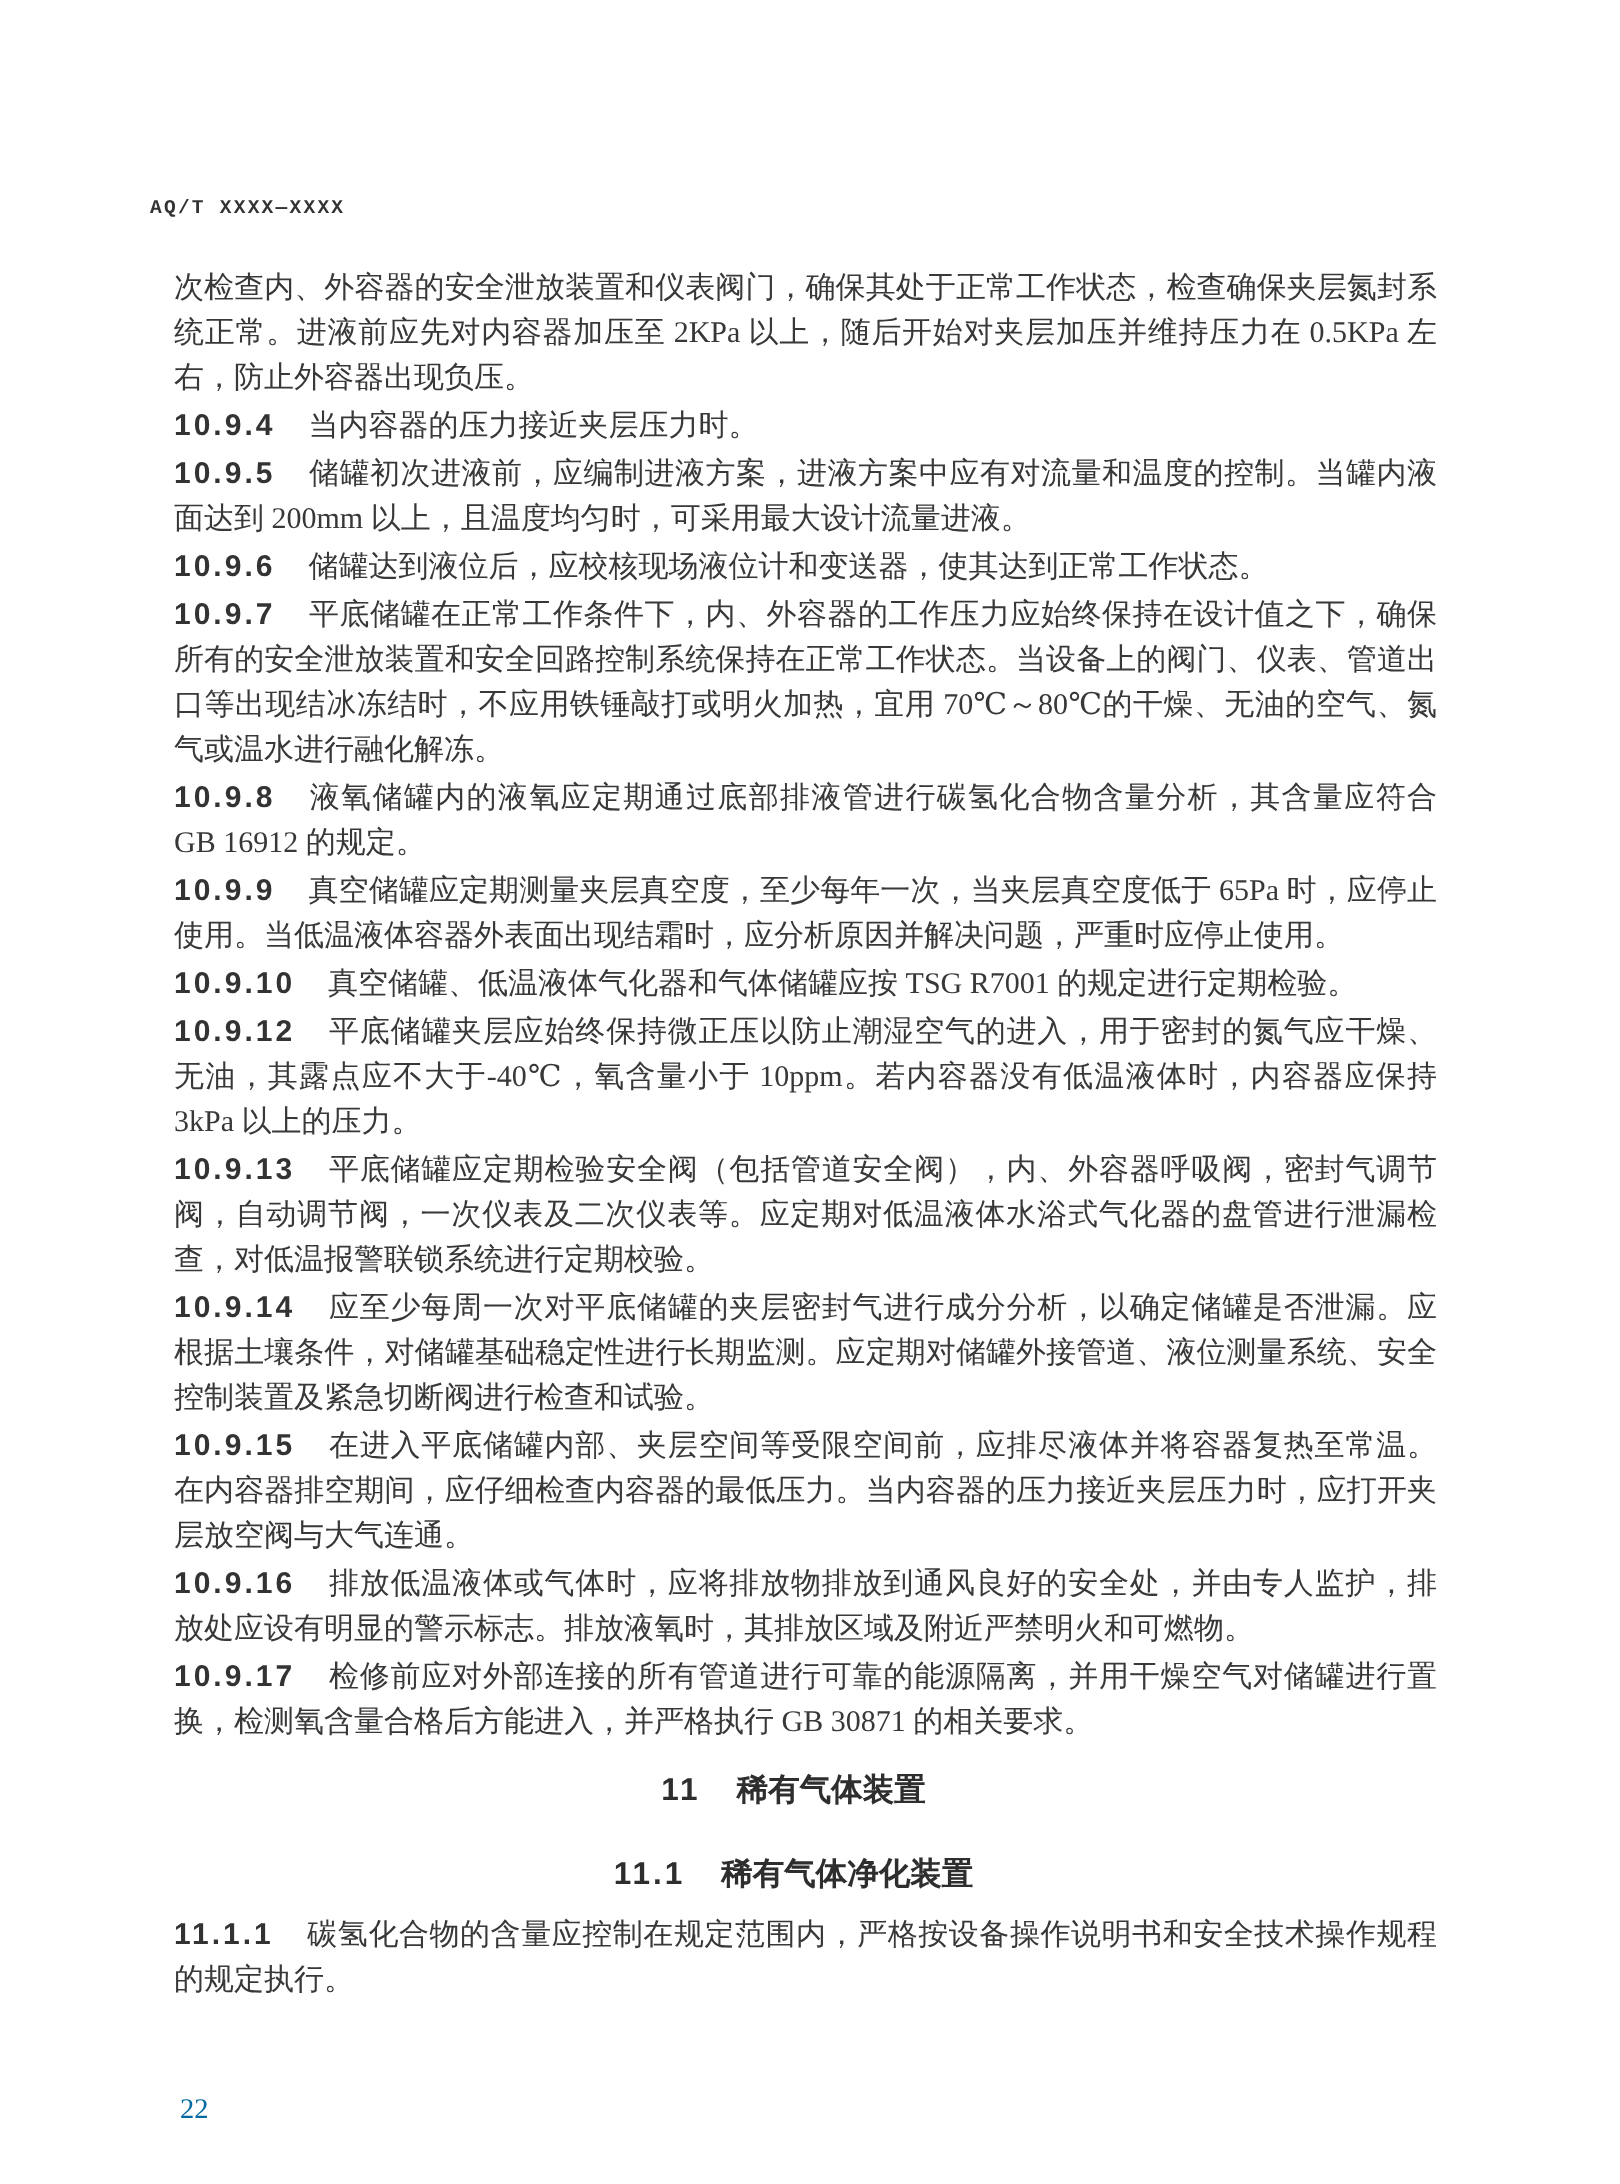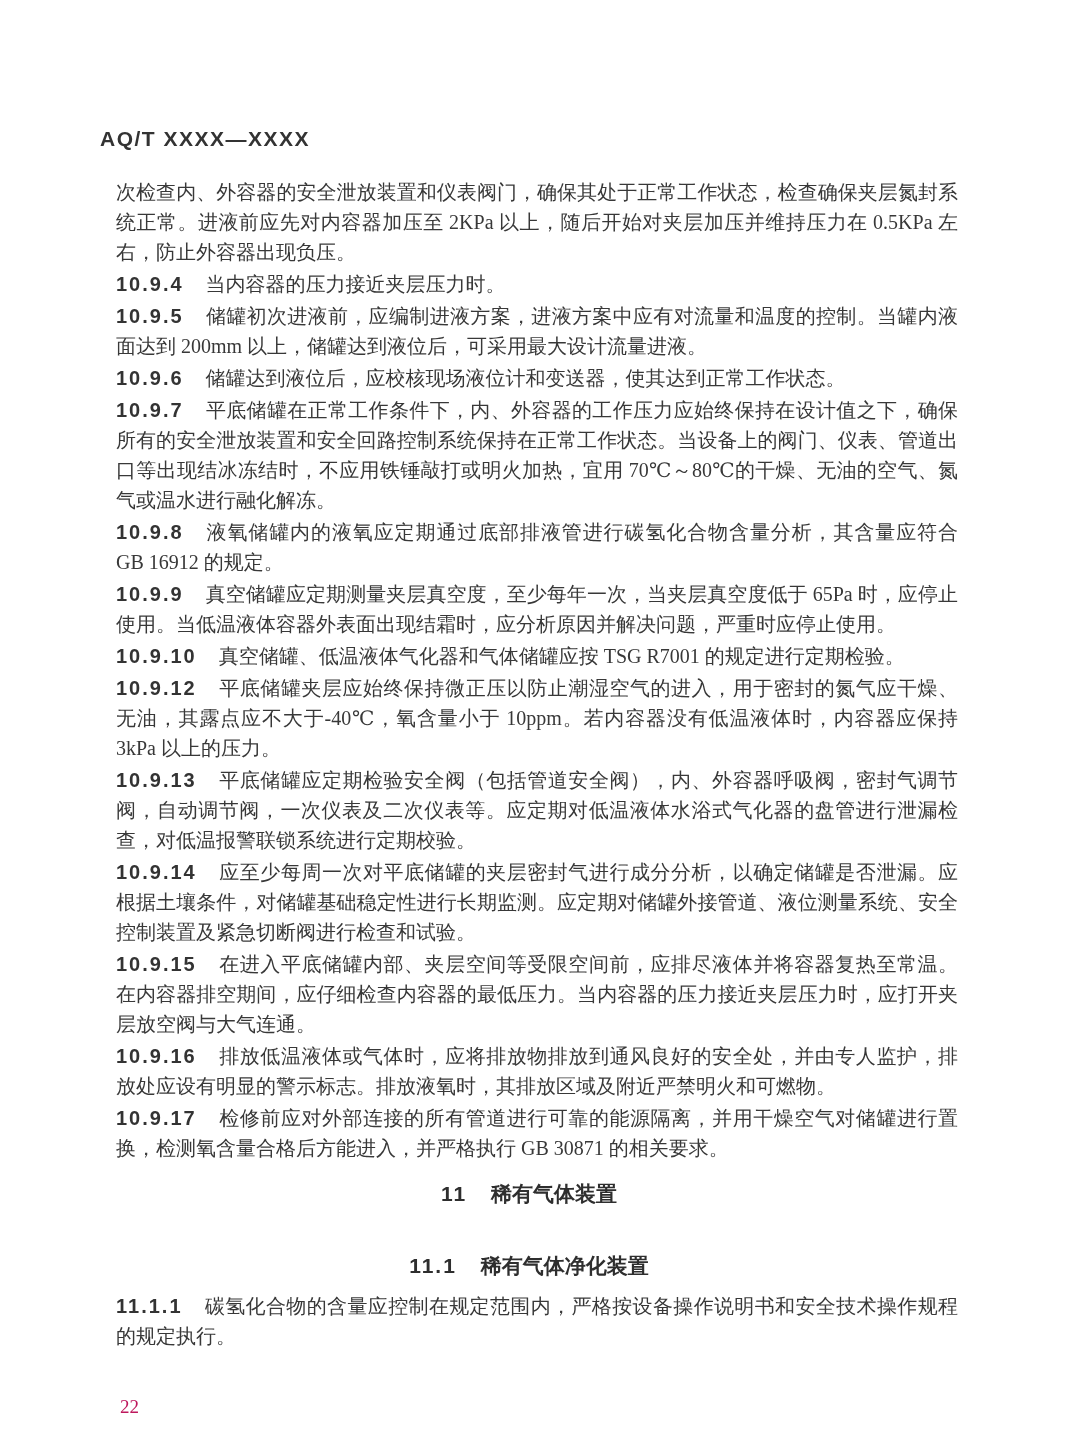--- a/index.html
+++ b/index.html
@@ -13,23 +13,23 @@
     height: 1456px;
     margin: 0 auto;
     background: #ffffff;
     box-sizing: border-box;
     padding: 128px 122px 0 100px;
     font-family: "Liberation Serif", "DejaVu Serif", serif;
     color: #383838;
     overflow: hidden;
   }
   .doc-header {
-    font-family: Liberation Sans, sans-serif;
+    font-family: Liberation Mono, monospace;
     font-weight: 700;
-    font-size: 21px;
+    font-size: 13px;
     line-height: 22px;
     letter-spacing: 1.5px;
     color: #333333;
     margin: 0 0 27px 0;
   }
   .para {
     margin: 2px 0 0 16px;
     font-size: 20px;
     line-height: 30px;
     text-align: justify;
@@ -46,49 +46,49 @@
   .heading-1, .heading-2 {
     font-family: "Liberation Sans", "DejaVu Sans", sans-serif;
     font-weight: 700;
     font-size: 21px;
     line-height: 30px;
     color: #2e2e2e;
     margin: 0;
     text-align: center;
   }
   .heading-1 { margin-top: 16px; }
-  .heading-2 { margin-top: 42px; margin-bottom: 10px; }
+  .heading-2 { margin-top: 26px; margin-bottom: 10px; }
   .heading-1 .num, .heading-2 .num {
     letter-spacing: 2px;
     margin-right: 24px;
     white-space: nowrap;
   }
   .page-number {
     position: absolute;
     left: 120px;
     top: 1396px;
     font-family: "Liberation Serif", "DejaVu Serif", serif;
     font-size: 19px;
-    color: #be185d;
+    color: #0369a1;
   }
 </style>
 </head>
 <body>
 
 <div class="page">
 
   <div class="doc-header">AQ/T XXXX—XXXX</div>
 
   <main>
 
     <p class="para"><span>次检查内、外容器的安全泄放装置和仪表阀门，确保其处于正常工作状态，检查确保夹层氮封系统正常。进液前应先对内容器加压至 2KPa 以上，随后开始对夹层加压并维持压力在 0.5KPa 左右，防止外容器出现负压。</span></p>
 
     <p class="para"><span class="num">10.9.4</span><span>当内容器的压力接近夹层压力时。</span></p>
 
-    <p class="para"><span class="num">10.9.5</span><span>储罐初次进液前，应编制进液方案，进液方案中应有对流量和温度的控制。当罐内液面达到 200mm 以上，储罐达到液位后，可采用最大设计流量进液。</span></p>
+    <p class="para"><span class="num">10.9.5</span><span>储罐初次进液前，应编制进液方案，进液方案中应有对流量和温度的控制。当罐内液面达到 200mm 以上，且温度均匀时，可采用最大设计流量进液。</span></p>
 
     <p class="para"><span class="num">10.9.6</span><span>储罐达到液位后，应校核现场液位计和变送器，使其达到正常工作状态。</span></p>
 
     <p class="para"><span class="num">10.9.7</span><span>平底储罐在正常工作条件下，内、外容器的工作压力应始终保持在设计值之下，确保所有的安全泄放装置和安全回路控制系统保持在正常工作状态。当设备上的阀门、仪表、管道出口等出现结冰冻结时，不应用铁锤敲打或明火加热，宜用 70℃～80℃的干燥、无油的空气、氮气或温水进行融化解冻。</span></p>
 
     <p class="para"><span class="num">10.9.8</span><span>液氧储罐内的液氧应定期通过底部排液管进行碳氢化合物含量分析，其含量应符合 GB 16912 的规定。</span></p>
 
     <p class="para"><span class="num">10.9.9</span><span>真空储罐应定期测量夹层真空度，至少每年一次，当夹层真空度低于 65Pa 时，应停止使用。当低温液体容器外表面出现结霜时，应分析原因并解决问题，严重时应停止使用。</span></p>
 
     <p class="para"><span class="num">10.9.10</span><span>真空储罐、低温液体气化器和气体储罐应按 TSG R7001 的规定进行定期检验。</span></p>

